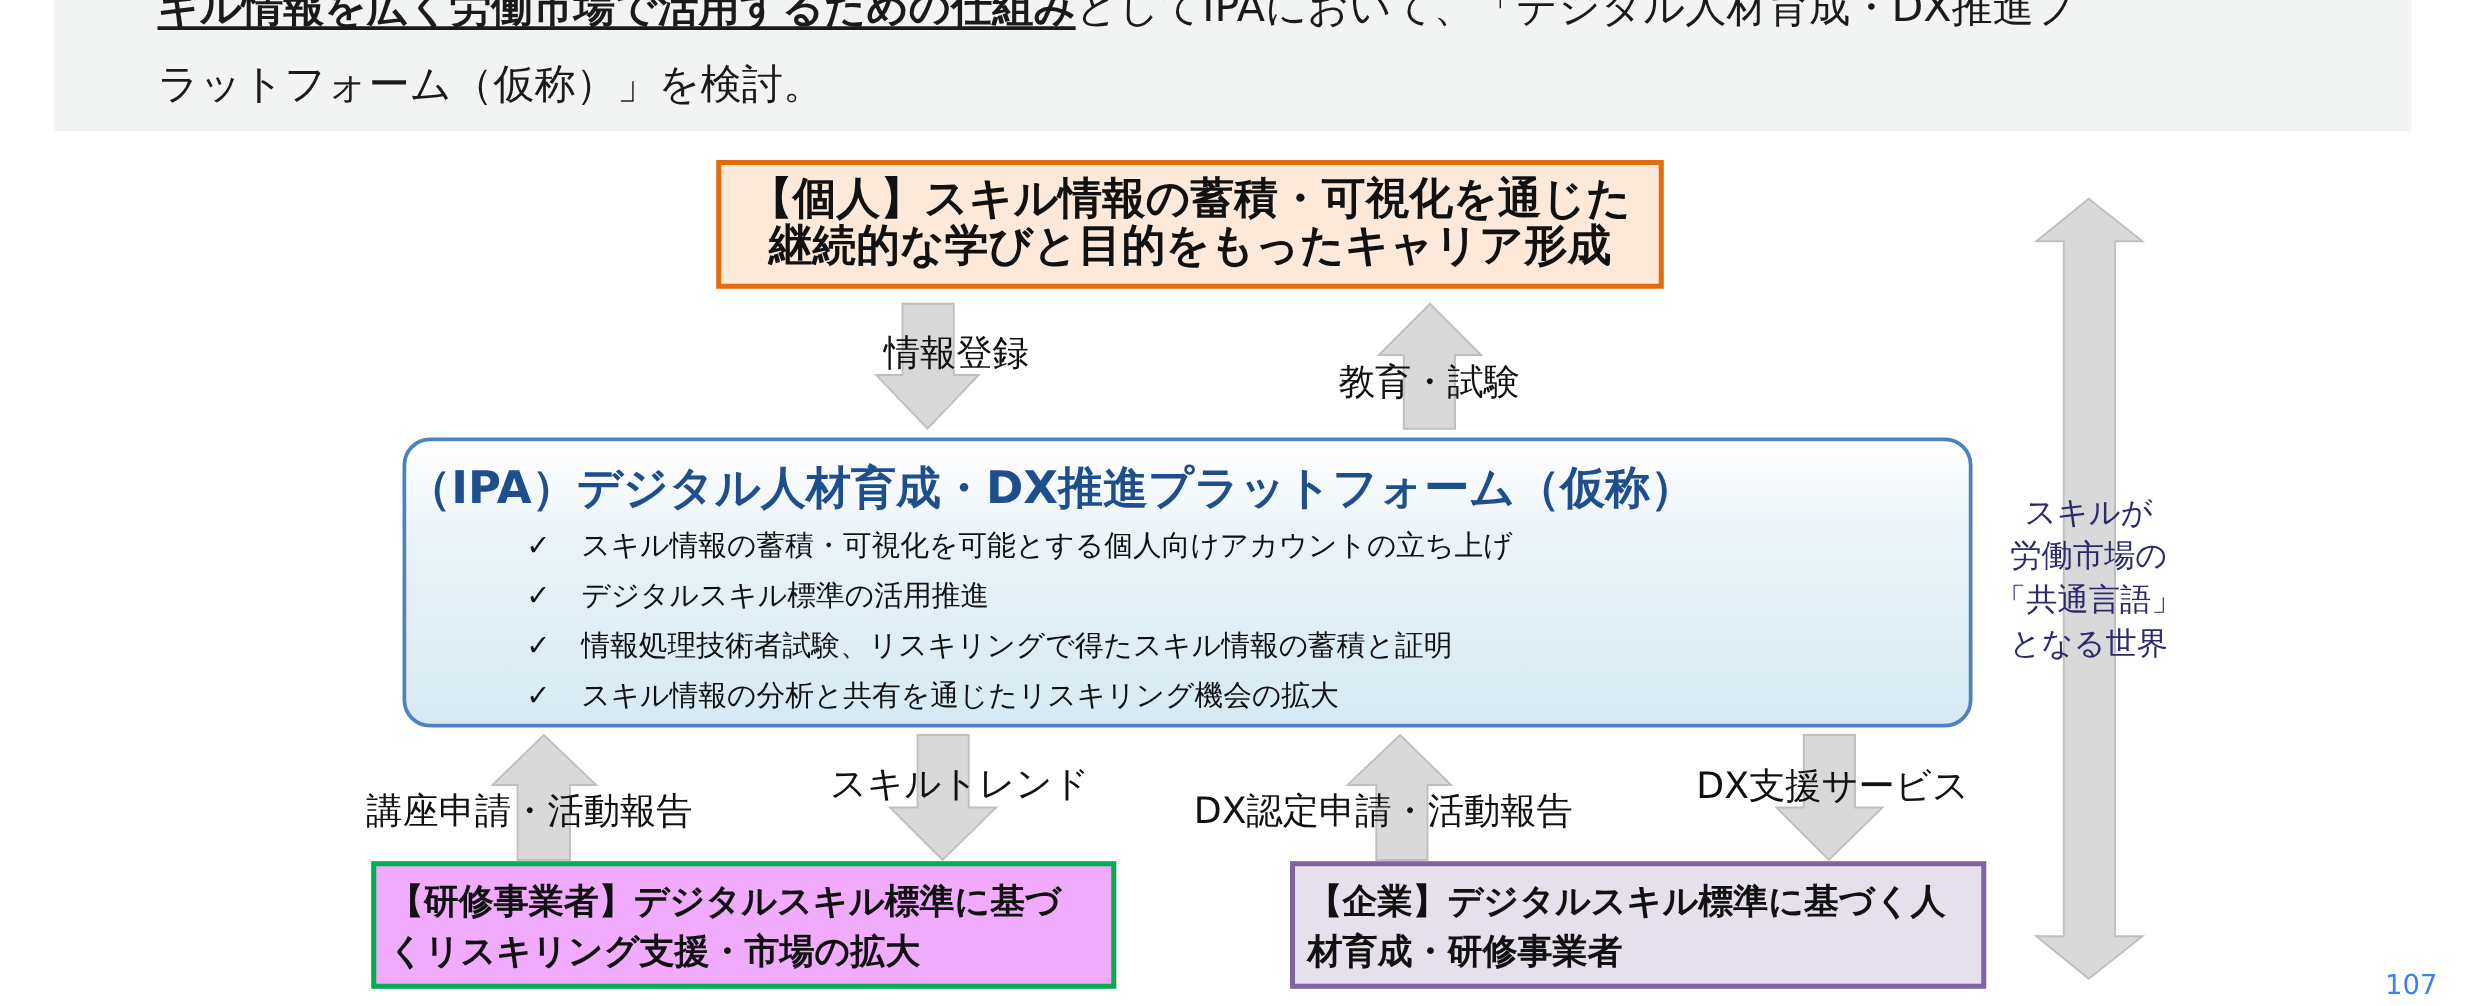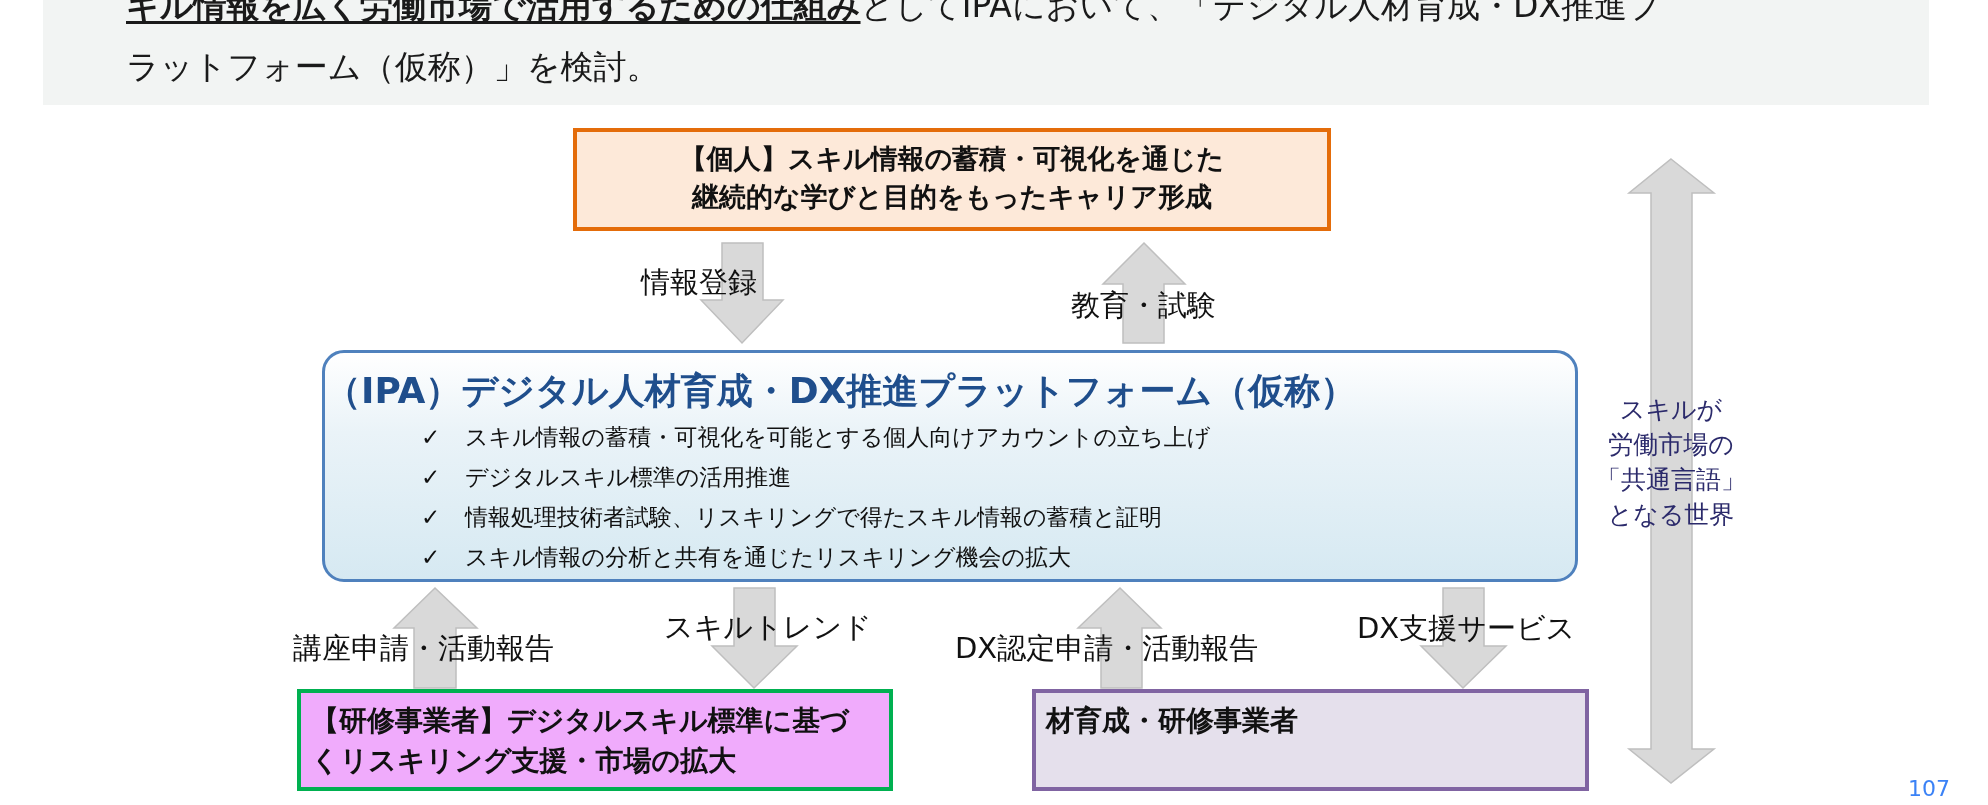--- a/index.html
+++ b/index.html
@@ -25,21 +25,21 @@
     font-weight:bold; text-decoration:underline; text-underline-offset:4px;
   }
   
   .box {
     position:absolute; box-sizing:border-box;
     font-weight:bold; color:#111;
   }
   .box-individual {
     left:573px; top:128px; width:758px; height:103px;
     background:#fde9d9; border:4px solid #e46c0a;
-    text-align:center; font-size:27px; line-height:38px;
+    text-align:center; font-size:35px; line-height:38px;
     padding-top:8px;
   }
   .box-platform {
     left:322px; top:350px; width:1256px; height:232px;
     border:3px solid #4f81bd; border-radius:22px;
     background:linear-gradient(to bottom,#ffffff 0%,#eaf3f8 35%,#d6e9f2 100%);
     font-weight:normal;
   }
   .platform-title {
     position:absolute; left:0; right:0; top:16px;
@@ -85,21 +85,21 @@
 </div>
 
 <div class="box box-individual">
   <div>【個人】スキル情報の蓄積・可視化を通じた</div>
   <div>継続的な学びと目的をもったキャリア形成</div>
 </div>
 
 <svg class="arrow" style="left:700px;top:243px" width="84" height="101" viewBox="0 0 84 101">
   <polygon points="22,0 63,0 63,57 83,57 42,100 1,57 22,57" fill="#d9d9d9" stroke="#bfbfbf" stroke-width="1.5"></polygon>
 </svg>
-<div class="lbl" style="left:641px;top:265px">情報登録</div>
+<div class="lbl" style="left:707px;top:265px">情報登録</div>
 
 <svg class="arrow" style="left:1103px;top:243px" width="84" height="101" viewBox="0 0 84 101">
   <polygon points="41,0 82,41 61,41 61,100 20,100 20,41 0,41" fill="#d9d9d9" stroke="#bfbfbf" stroke-width="1.5"></polygon>
 </svg>
 <div class="lbl" style="left:1071px;top:288px">教育・試験</div>
 
 <div class="box box-platform">
   <div class="platform-title">（IPA）デジタル人材育成・DX推進プラットフォーム（仮称）</div>
   <ul class="platform-list">
     <li><span class="check">✓</span><span>スキル情報の蓄積・可視化を可能とする個人向けアカウントの立ち上げ</span></li>
@@ -128,20 +128,21 @@
   <polygon points="22,0 63,0 63,58 85,58 42,100 0,58 22,58" fill="#d9d9d9" stroke="#bfbfbf" stroke-width="1.5"></polygon>
 </svg>
 <div class="lbl" style="left:1357px;top:611px">DX支援サービス</div>
 
 <div class="box box-training">
   <div>【研修事業者】デジタルスキル標準に基づ</div>
   <div>くリスキリング支援・市場の拡大</div>
 </div>
 
 <div class="box box-company">
+  <div>【企業】デジタルスキル標準に基づく人</div>
   <div>材育成・研修事業者</div>
 </div>
 
 <svg class="arrow" style="left:1629px;top:159px" width="86" height="625" viewBox="0 0 86 625">
   <polygon points="42,0 85,34 63,34 63,590 85,590 42,624 0,590 22,590 22,34 0,34" fill="#d9d9d9" stroke="#bfbfbf" stroke-width="1.5"></polygon>
 </svg>
 <div class="side-text">
   <div>スキルが</div>
   <div>労働市場の</div>
   <div>「共通言語」</div>

